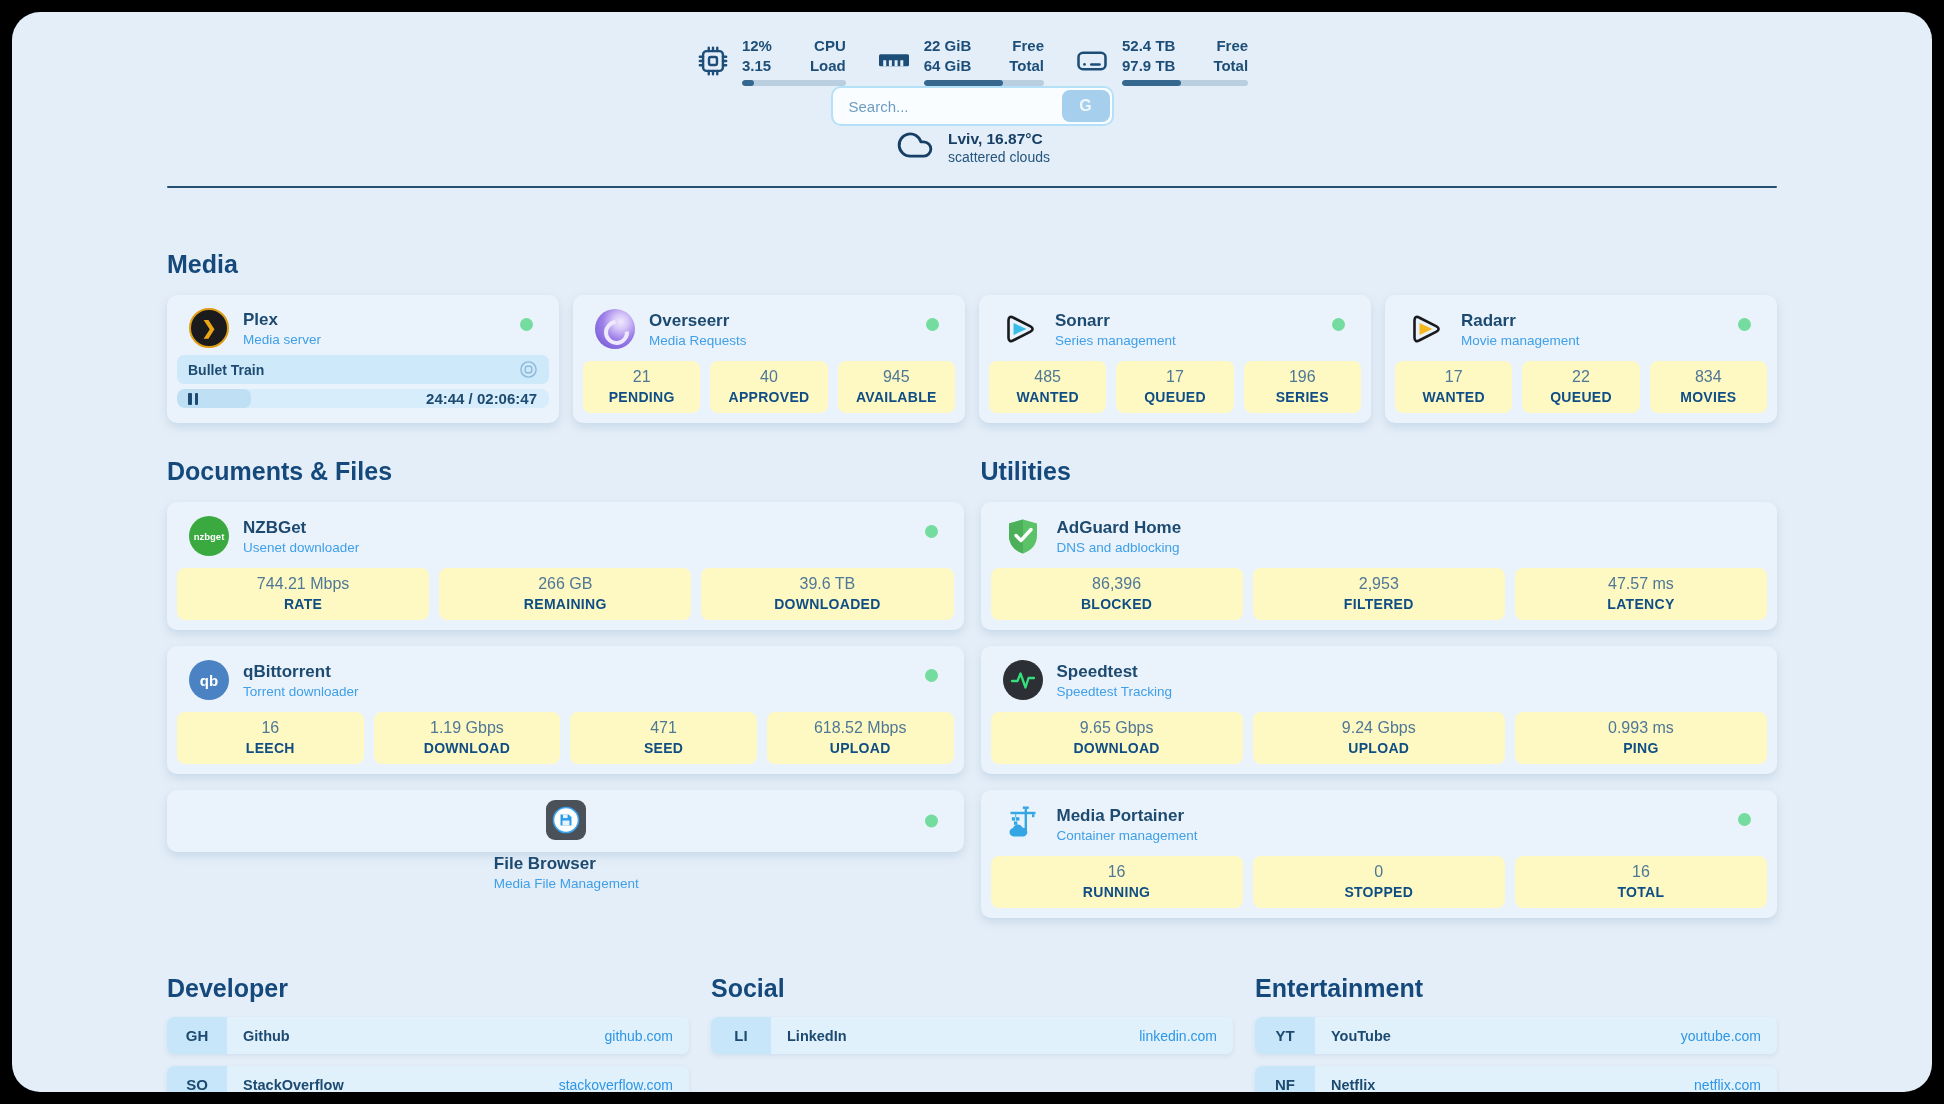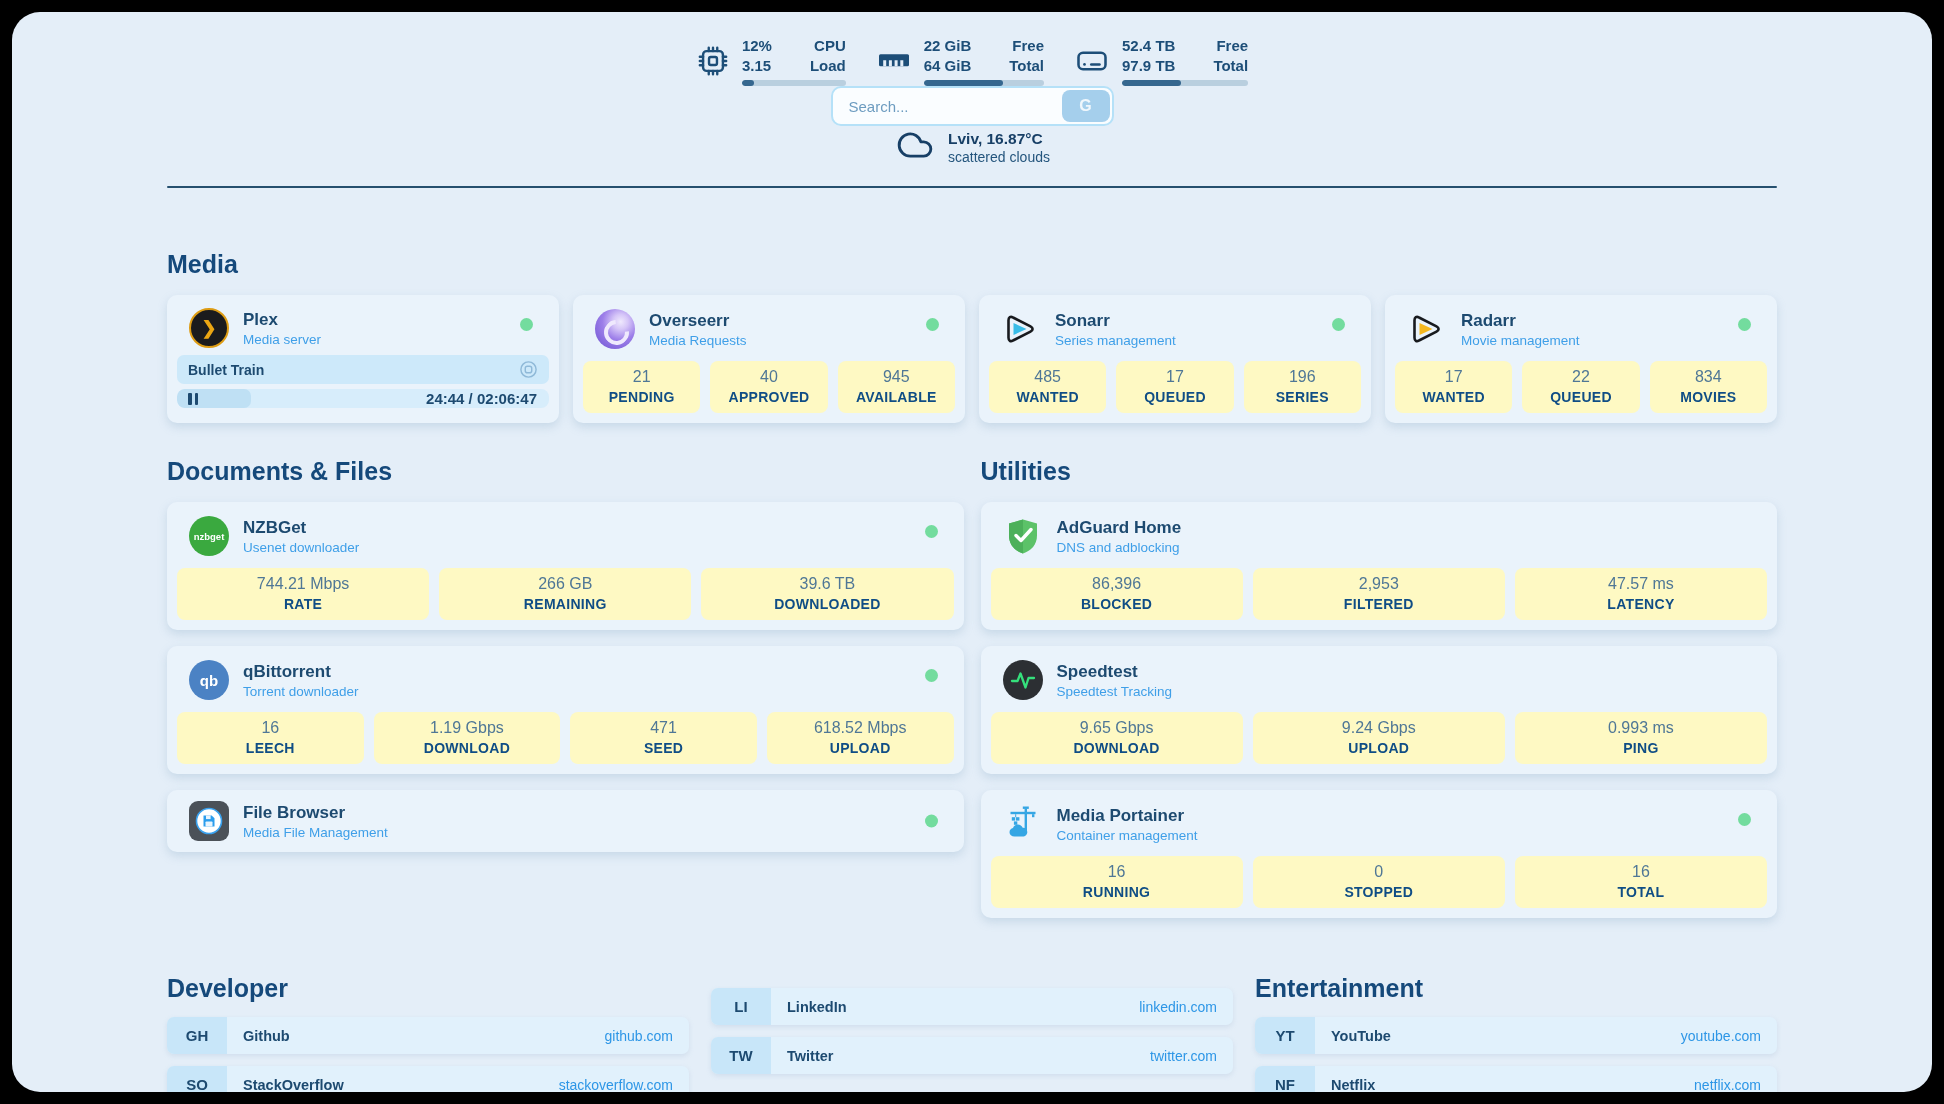--- a/index.html
+++ b/index.html
@@ -58,21 +58,21 @@
   .np-progress { margin-top:5px; height:19px; border-radius:8px; background:#d7edfb; position:relative; overflow:hidden; display:flex; align-items:center; }
   .np-fill { position:absolute; left:0; top:0; bottom:0; background:#bfe0f4; border-radius:7px; }
   .pause { position:relative; margin-left:11px; display:flex; gap:3px; cursor:pointer; }
   .pause i { display:block; width:3.5px; height:12px; background:#1d4a70; border-radius:1px; }
   .np-time { position:relative; margin-left:auto; margin-right:12px; font-size:15px; font-weight:700; color:#1d4a70; }
 
   
   .two-col { margin-top:34px; display:grid; grid-template-columns:1fr 1fr; gap:17px; }
   .col-cards { margin-top:16px; display:flex; flex-direction:column; gap:16px; }
   .card.slim { padding:10px 10px; }
-  .card.slim .card-head { margin-bottom:0; }
+  .card.slim .card-head { margin-bottom:0;flex-direction:column; }
 
   
   .links-grid { margin-top:56px; display:grid; grid-template-columns:repeat(3,1fr); gap:22px; }
   .link-rows { margin-top:14px; display:flex; flex-direction:column; gap:12px; }
   .link-row { height:37px; border-radius:7px; background:#e1f1fc; display:flex; align-items:center; overflow:hidden; box-shadow:0 2px 5px rgba(140,170,200,.22); cursor:pointer; }
   .badge { width:60px; height:100%; background:#c8e6f9; display:flex; align-items:center; justify-content:center; font-size:15px; font-weight:700; color:#1d4a70; flex:none; }
   .link-name { margin-left:16px; font-size:14.5px; font-weight:600; color:#1d4a70; }
   .link-url { margin-left:auto; margin-right:16px; font-size:14px; color:#2d96e6; }
 
   
@@ -514,31 +514,27 @@
         </div>
         <div class="link-row">
           <span class="badge">DT</span>
           <span class="link-name">DEV</span>
           <span class="link-url">dev.to</span>
         </div>
       </div>
     </div>
 
     <div>
+      <div class="sec-title">Social</div>
       <div class="link-rows">
         <div class="link-row">
           <span class="badge">LI</span>
           <span class="link-name">LinkedIn</span>
           <span class="link-url">linkedin.com</span>
         </div>
-        <div class="link-row">
-          <span class="badge">TW</span>
-          <span class="link-name">Twitter</span>
-          <span class="link-url">twitter.com</span>
-        </div>
       </div>
     </div>
 
     <div>
       <div class="sec-title">Entertainment</div>
       <div class="link-rows">
         <div class="link-row">
           <span class="badge">YT</span>
           <span class="link-name">YouTube</span>
           <span class="link-url">youtube.com</span>

